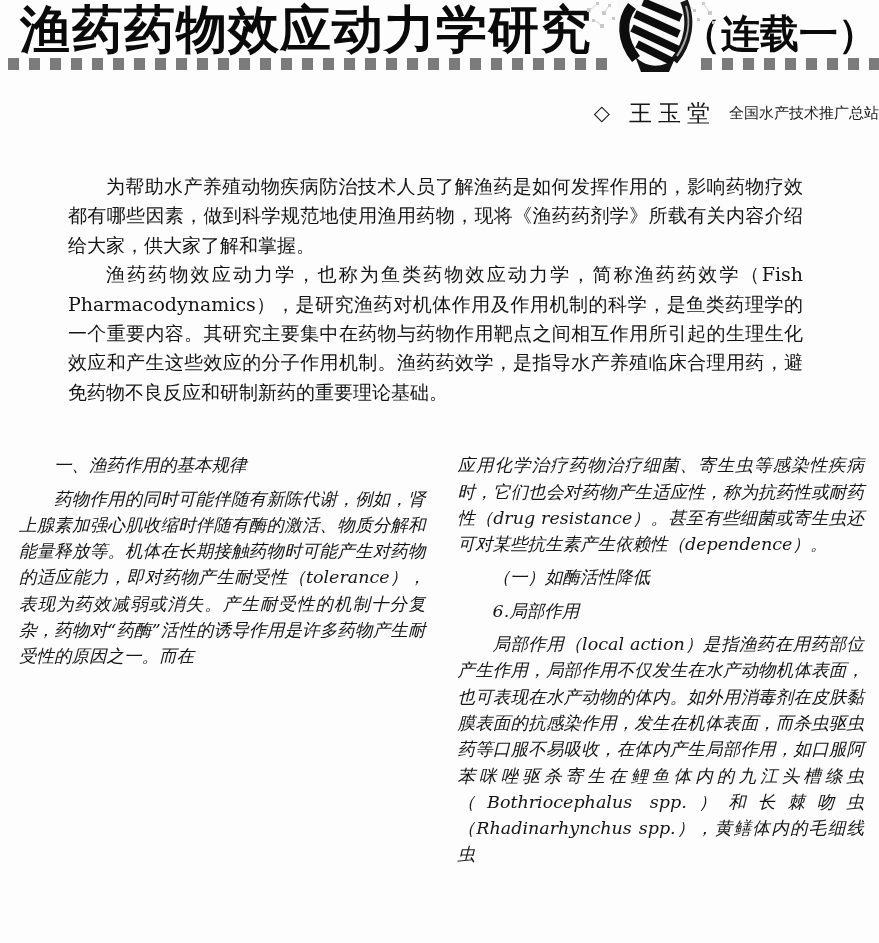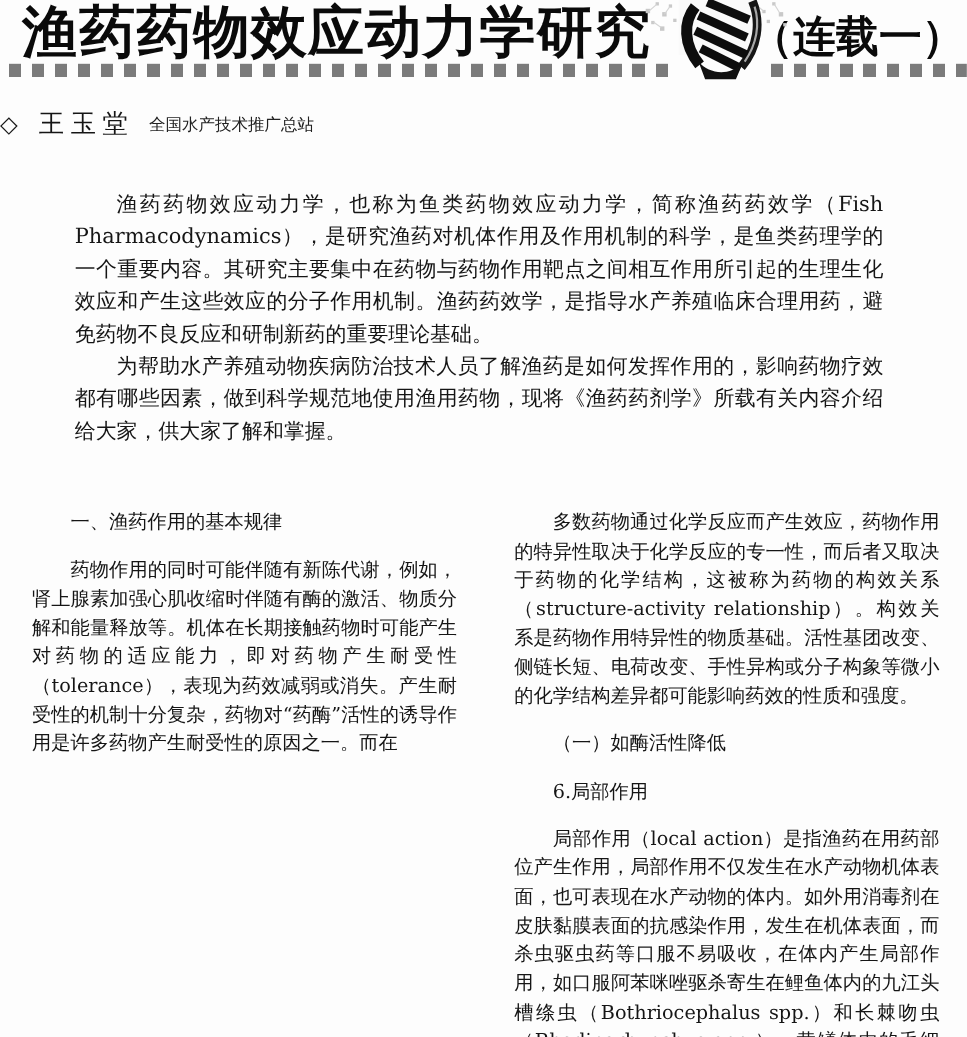--- a/index.html
+++ b/index.html
@@ -24,21 +24,21 @@
     white-space:nowrap;color:#0a0a0a;
   }
   .dotted-divider{
     position:absolute;left:8px;right:0;top:58px;height:12px;
     background:repeating-linear-gradient(90deg,#7b7b7b 0 11px,transparent 11px 21px);
   }
   .dna-wrap{position:absolute;left:585px;top:0;width:132px;height:74px;z-index:2;}
 
   
   .byline{
-    margin-top:22px;text-align:left;height:32px;line-height:32px;
+    margin-top:22px;text-align:right;height:32px;line-height:32px;
     white-space:nowrap;
   }
   .byline .marker{font-size:21px;vertical-align:middle;margin-right:14px;}
   .byline .author{font-size:23px;letter-spacing:6px;vertical-align:middle;}
   .byline .affiliation{font-size:15px;vertical-align:middle;margin-left:8px;color:#222;}
 
   
   .intro{
     margin:44px 76px 0 68px;
     font-size:19px;line-height:29.4px;text-align:justify;
@@ -47,21 +47,21 @@
 
   
   .columns{
     display:flex;gap:18px;
     margin:38px 8px 0 12px;
   }
   .col{
     flex:1 1 0;
     font-size:17.5px;line-height:26.3px;text-align:justify;
   }
-  .col p{margin:17px;}
+  .col p{margin:7px;font-style:italic;}
   .col p.indent{text-indent:2em;}
   .col p.noindent{text-indent:0;}
   .section-heading{font-weight:normal;}
 </style>
 </head>
 <body>
 
 <div class="page">
 
   <div class="header">
@@ -118,30 +118,30 @@
     <div class="dotted-divider"></div>
   </div>
 
   <div class="byline">
     <span class="marker">◇</span>
     <span class="author">王玉堂</span>
     <span class="affiliation">全国水产技术推广总站</span>
   </div>
 
   <section class="intro">
+    <p>为帮助水产养殖动物疾病防治技术人员了解渔药是如何发挥作用的，影响药物疗效都有哪些因素，做到科学规范地使用渔用药物，现将《渔药药剂学》所载有关内容介绍给大家，供大家了解和掌握。</p>
     <p>渔药药物效应动力学，也称为鱼类药物效应动力学，简称渔药药效学（Fish Pharmacodynamics），是研究渔药对机体作用及作用机制的科学，是鱼类药理学的一个重要内容。其研究主要集中在药物与药物作用靶点之间相互作用所引起的生理生化效应和产生这些效应的分子作用机制。渔药药效学，是指导水产养殖临床合理用药，避免药物不良反应和研制新药的重要理论基础。</p>
-    <p>为帮助水产养殖动物疾病防治技术人员了解渔药是如何发挥作用的，影响药物疗效都有哪些因素，做到科学规范地使用渔用药物，现将《渔药药剂学》所载有关内容介绍给大家，供大家了解和掌握。</p>
   </section>
 
   <section class="columns">
     <div class="col">
       <p class="indent section-heading">一、渔药作用的基本规律</p>
       <p class="indent">药物作用的同时可能伴随有新陈代谢，例如，肾上腺素加强心肌收缩时伴随有酶的激活、物质分解和能量释放等。机体在长期接触药物时可能产生对药物的适应能力，即对药物产生耐受性（tolerance），表现为药效减弱或消失。产生耐受性的机制十分复杂，药物对“药酶”活性的诱导作用是许多药物产生耐受性的原因之一。而在</p>
     </div>
     <div class="col">
-      <p class="indent">多数药物通过化学反应而产生效应，药物作用的特异性取决于化学反应的专一性，而后者又取决于药物的化学结构，这被称为药物的构效关系（structure-activity relationship）。构效关系是药物作用特异性的物质基础。活性基团改变、侧链长短、电荷改变、手性异构或分子构象等微小的化学结构差异都可能影响药效的性质和强度。</p>
+      <p class="noindent">应用化学治疗药物治疗细菌、寄生虫等感染性疾病时，它们也会对药物产生适应性，称为抗药性或耐药性（drug resistance）。甚至有些细菌或寄生虫还可对某些抗生素产生依赖性（dependence）。</p>
       <p class="indent">（一）如酶活性降低</p>
       <p class="indent">6.局部作用</p>
       <p class="indent">局部作用（local action）是指渔药在用药部位产生作用，局部作用不仅发生在水产动物机体表面，也可表现在水产动物的体内。如外用消毒剂在皮肤黏膜表面的抗感染作用，发生在机体表面，而杀虫驱虫药等口服不易吸收，在体内产生局部作用，如口服阿苯咪唑驱杀寄生在鲤鱼体内的九江头槽绦虫（Bothriocephalus spp.）和长棘吻虫（Rhadinarhynchus spp.），黄鳝体内的毛细线虫</p>
     </div>
   </section>
 
 </div>
 
 </body></html>

